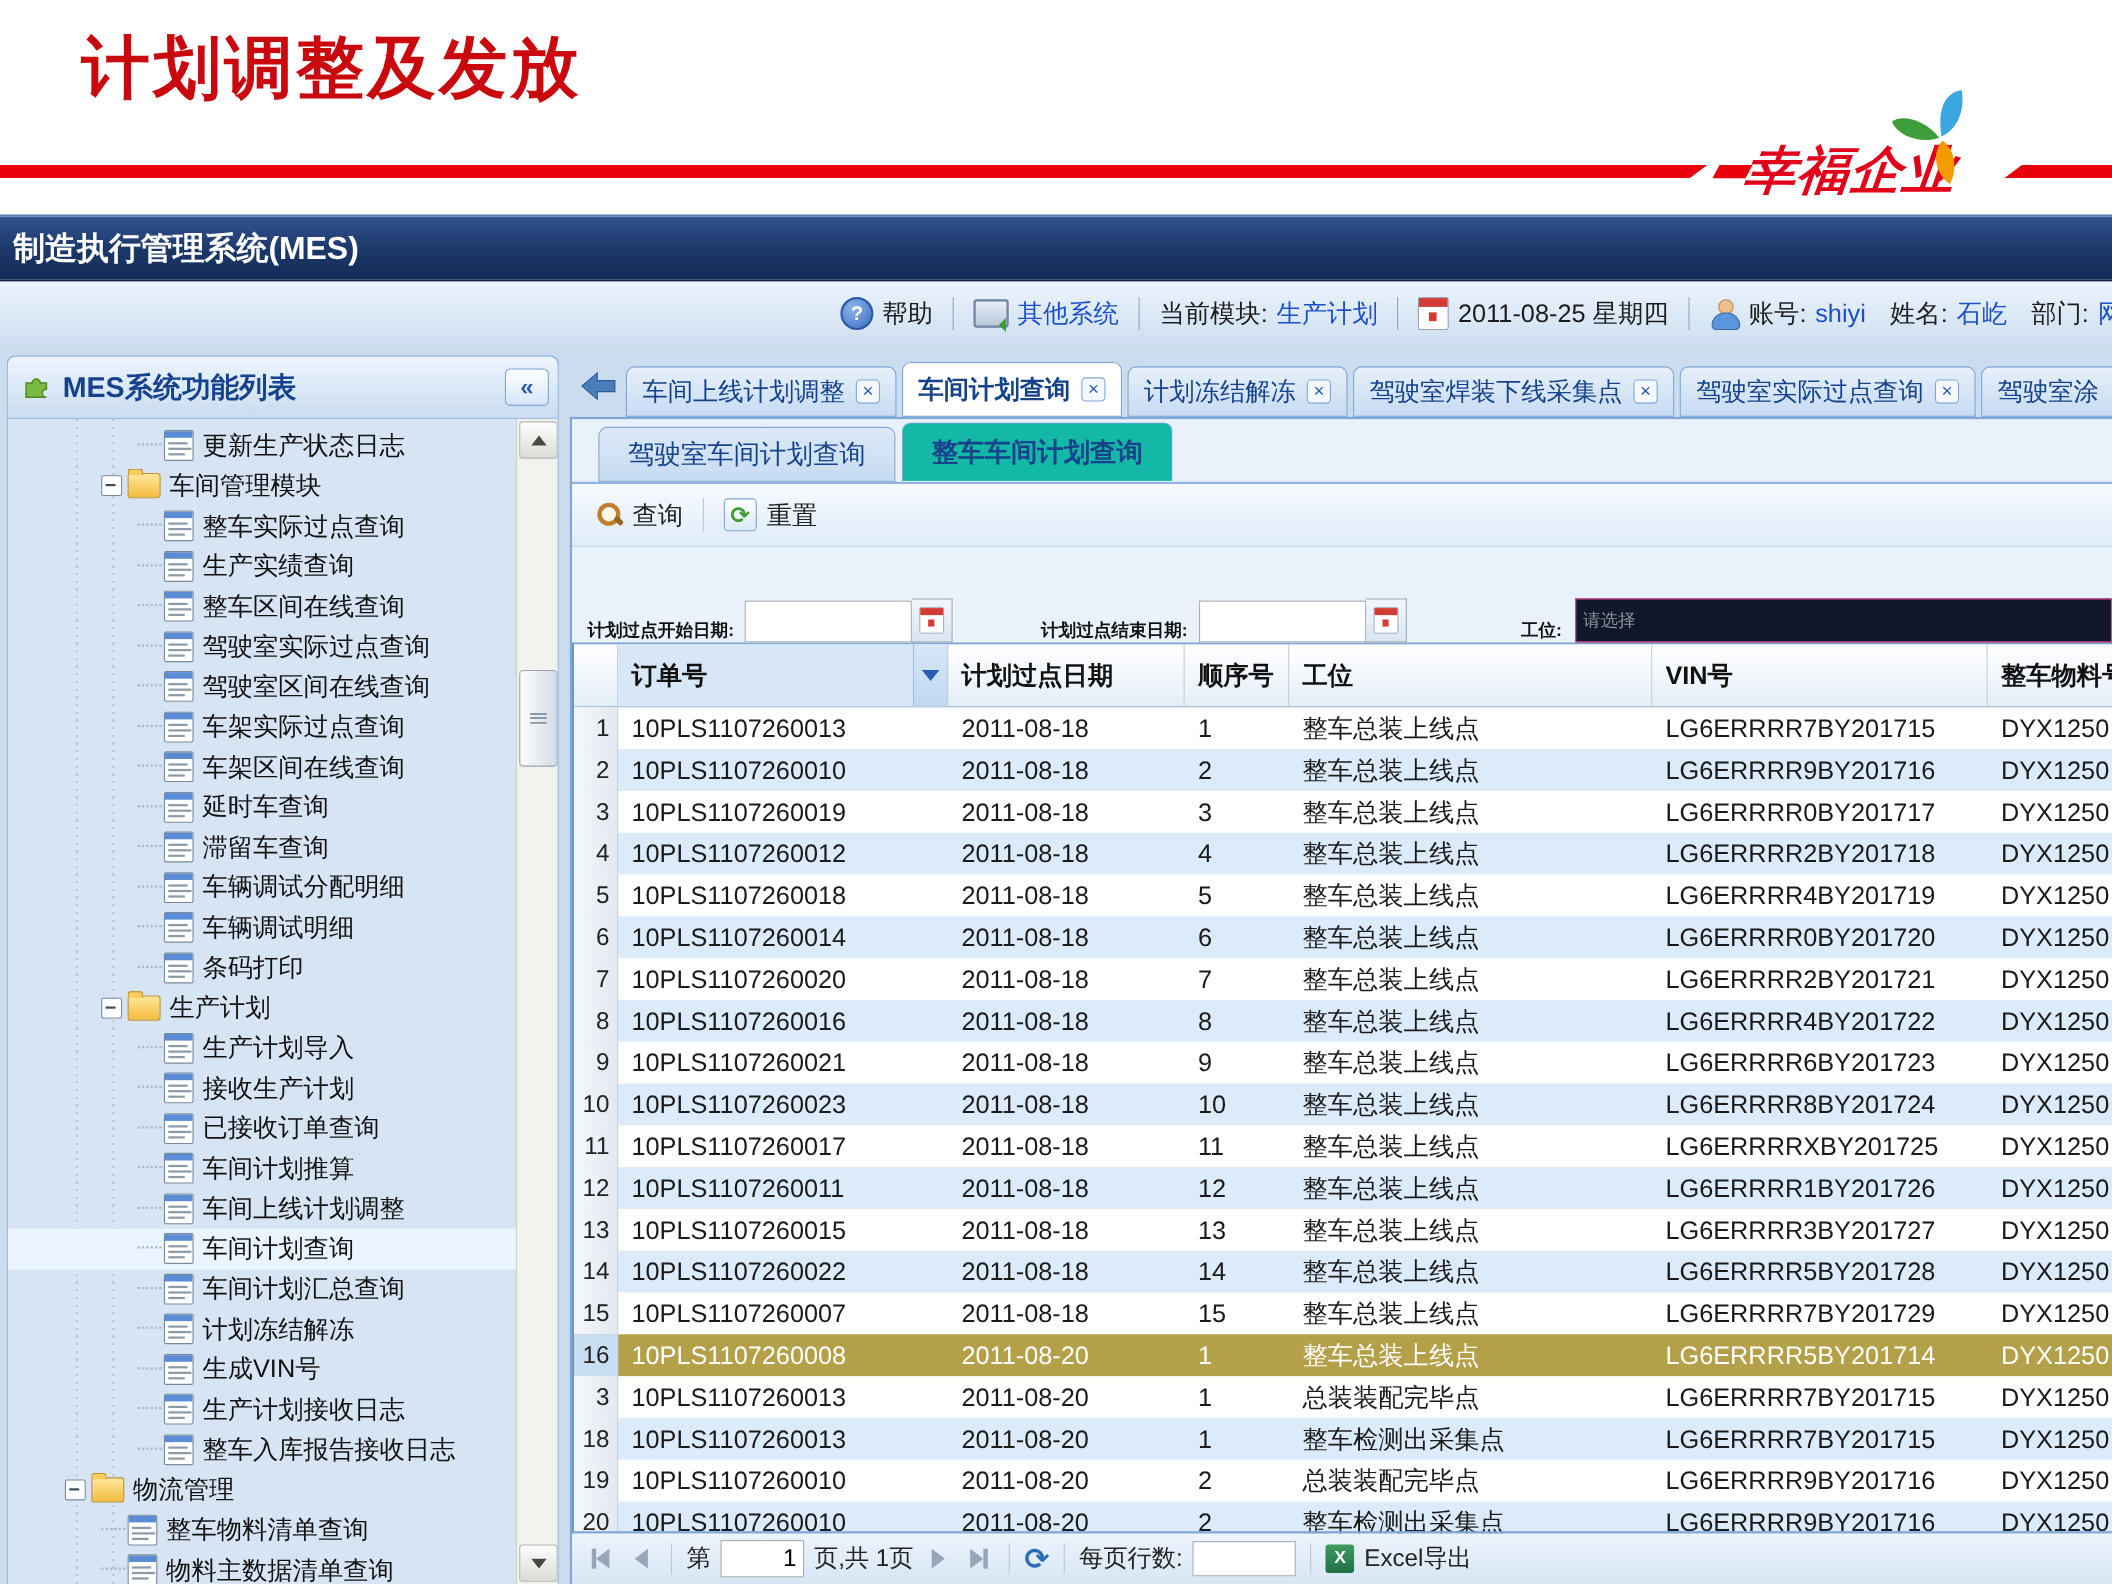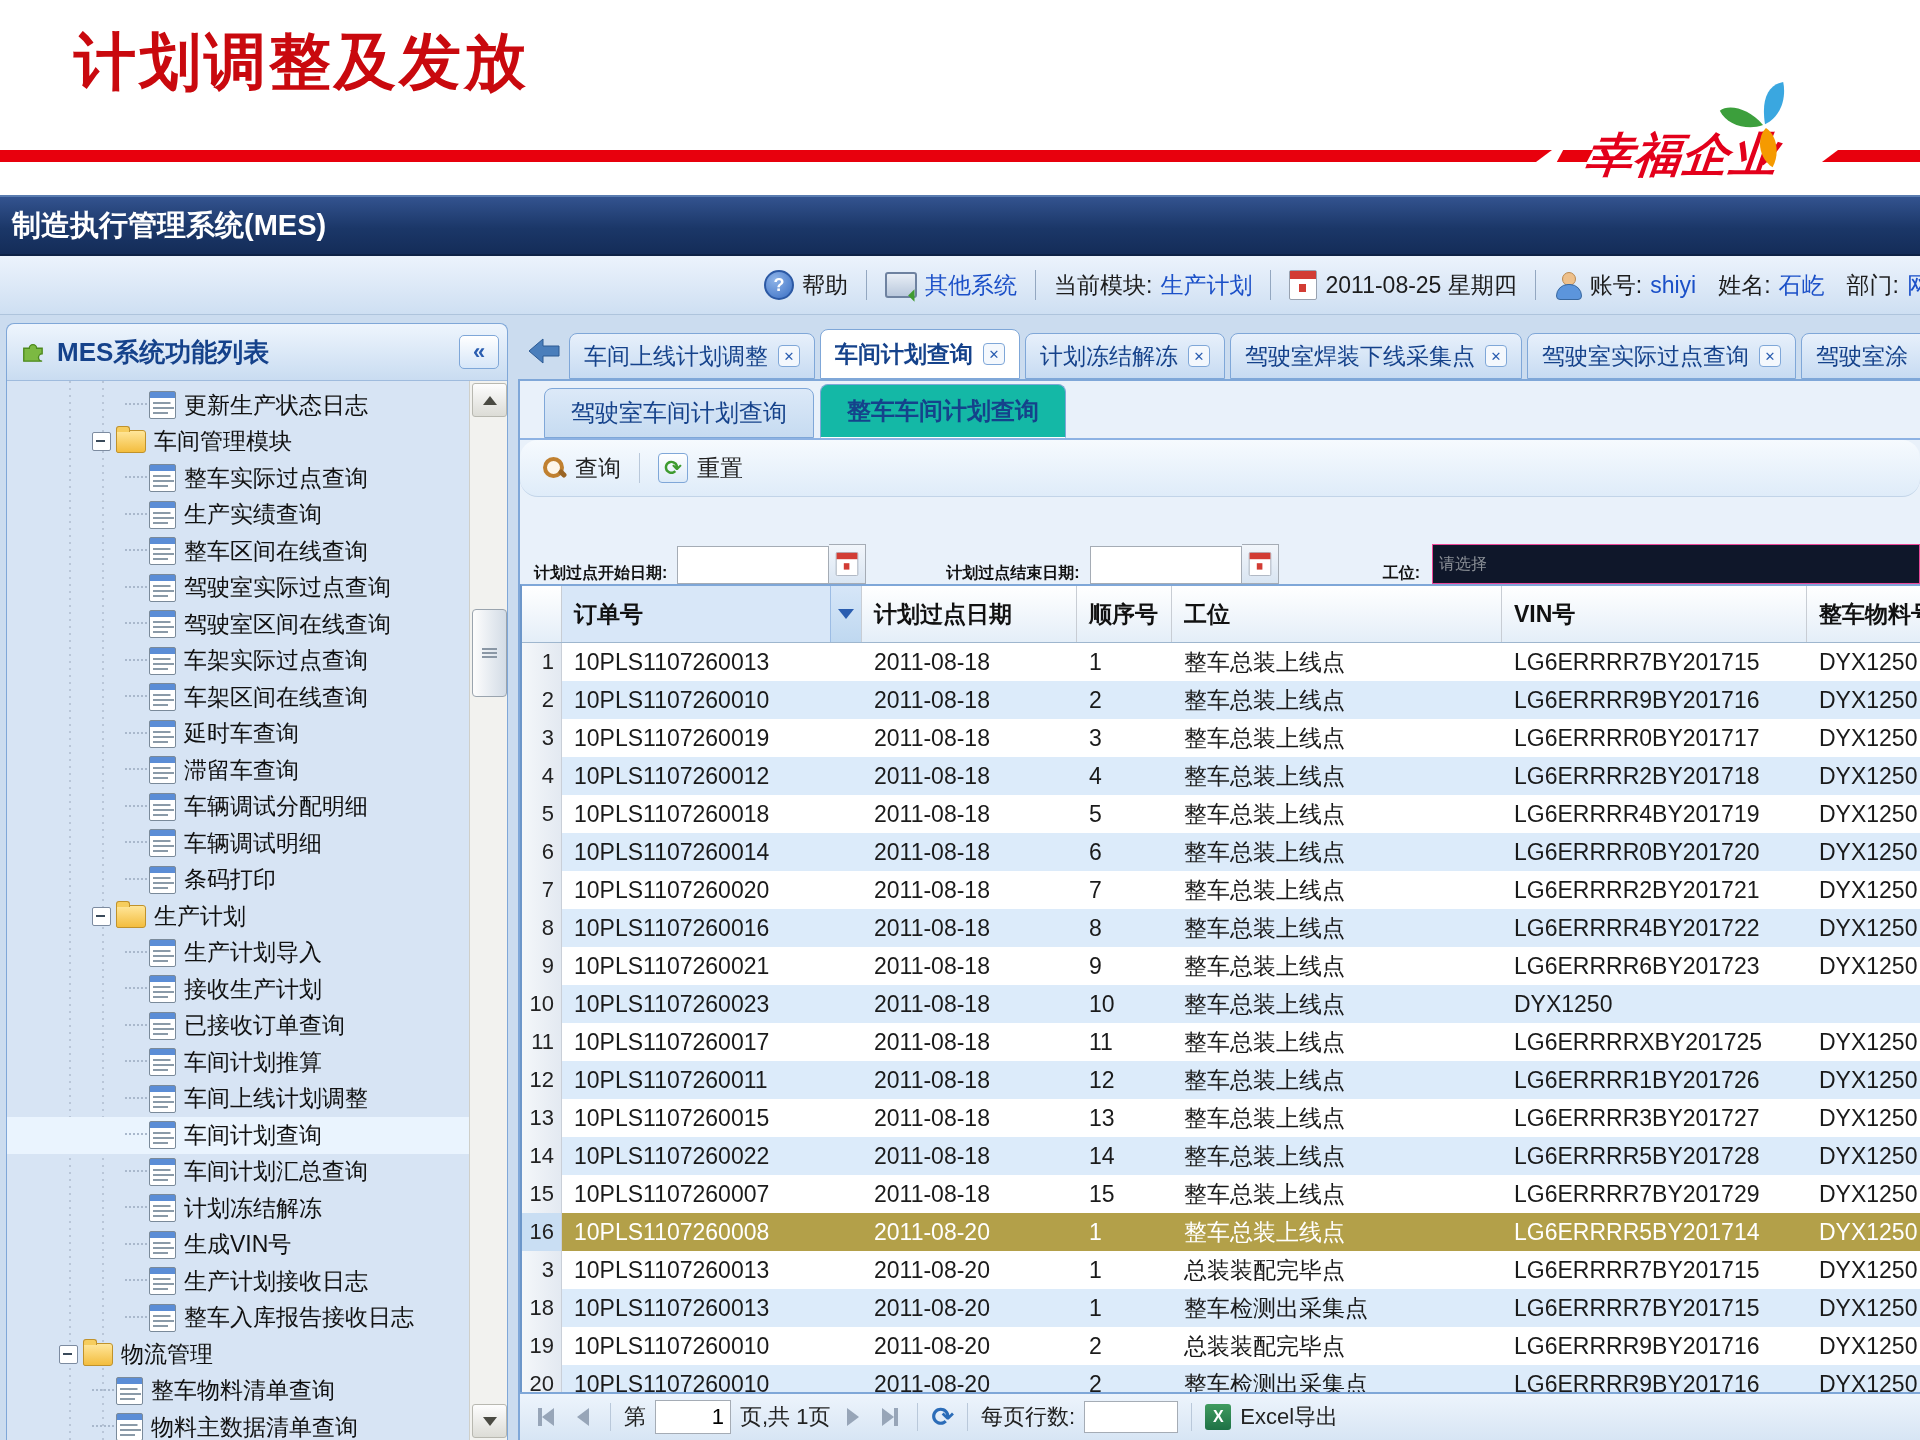--- a/index.html
+++ b/index.html
@@ -102,21 +102,21 @@
 
   .panel{flex:1;min-height:0;border:2px solid #7fa7d8;border-right:none;border-bottom:none;
     background:#e9f1fa;position:relative;overflow:hidden;}
   .subtabs{height:57px;display:flex;align-items:flex-end;gap:6px;padding-left:24px;border-bottom:2px solid #8db2e3;}
   .subtab{height:48px;display:flex;align-items:center;padding:0 26px;border:1px solid #7fa7d8;
     border-radius:8px 8px 0 0;font-size:24px;color:#15428B;cursor:pointer;white-space:nowrap;
     background:linear-gradient(#dce9f8,#c6dbf1);margin-bottom:0px;}
   .subtab.active{background:#14b8a6;font-weight:700;border-bottom-color:#fff;height:52px;}
 
   .panel-toolbar{height:56px;background:linear-gradient(#f6fafe,#dfecf9);border-bottom:1px solid #c2d4e8;
-    display:flex;align-items:center;padding-left:16px;font-size:23px;color:#222;border-radius:18px;}
+    display:flex;align-items:center;padding-left:16px;font-size:23px;color:#222;}
   .tool-btn{display:flex;align-items:center;gap:9px;cursor:pointer;padding:0 6px;}
   .tool-sep{width:1px;height:30px;background:#b9c8da;margin:0 12px;}
   .icon-mag{position:relative;width:24px;height:24px;flex:none;}
   .icon-mag::before{content:"";position:absolute;left:1px;top:1px;width:13px;height:13px;border-radius:50%;
     border:4px solid #c08030;background:#fdf6ea;}
   .icon-mag::after{content:"";position:absolute;left:16px;top:15px;width:9px;height:5px;background:#9a6524;
     border-radius:2px;transform:rotate(45deg);}
   .icon-refresh{width:28px;height:28px;border:1px solid #7fa7d8;border-radius:4px;flex:none;
     background:linear-gradient(#ffffff,#dceaf8);color:#3e9b2f;font-size:21px;font-weight:700;
     display:flex;align-items:center;justify-content:center;}
@@ -564,20 +564,21 @@
                   <div class="td w-sta">整车总装上线点</div>
                   <div class="td w-vin">LG6ERRRR6BY201723</div>
                   <div class="td w-mat">DYX1250</div>
                 </div>
                 <div class="tr">
                   <div class="td td-num w-num">10</div>
                   <div class="td w-order">10PLS1107260023</div>
                   <div class="td w-date">2011-08-18</div>
                   <div class="td w-seq">10</div>
                   <div class="td w-sta">整车总装上线点</div>
+                  <div class="td w-vin">LG6ERRRR8BY201724</div>
                   <div class="td w-mat">DYX1250</div>
                 </div>
                 <div class="tr">
                   <div class="td td-num w-num">11</div>
                   <div class="td w-order">10PLS1107260017</div>
                   <div class="td w-date">2011-08-18</div>
                   <div class="td w-seq">11</div>
                   <div class="td w-sta">整车总装上线点</div>
                   <div class="td w-vin">LG6ERRRRXBY201725</div>
                   <div class="td w-mat">DYX1250</div>

